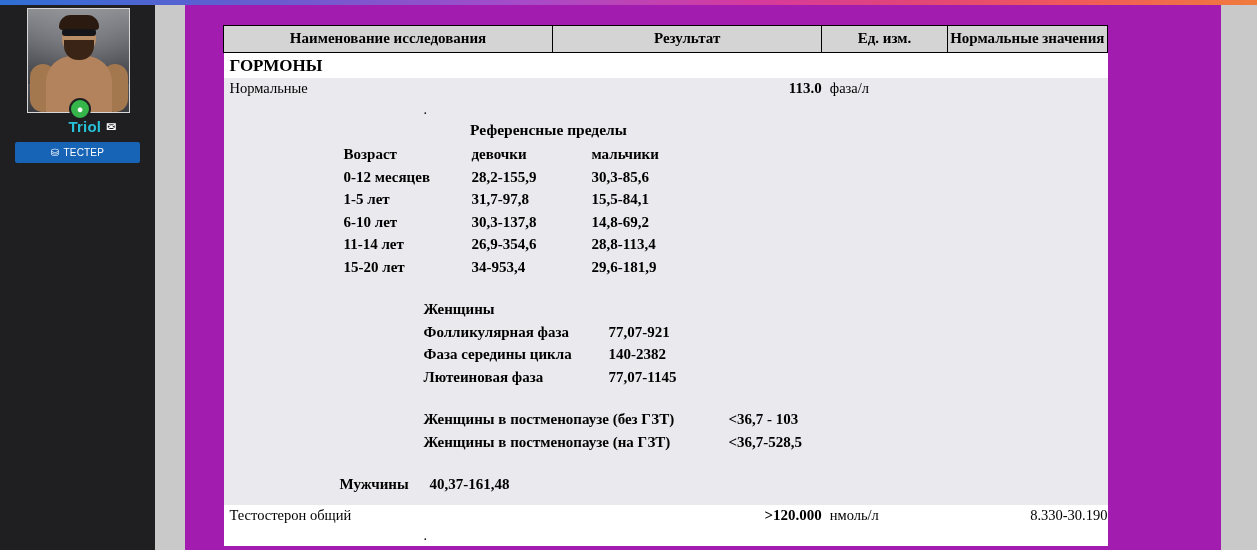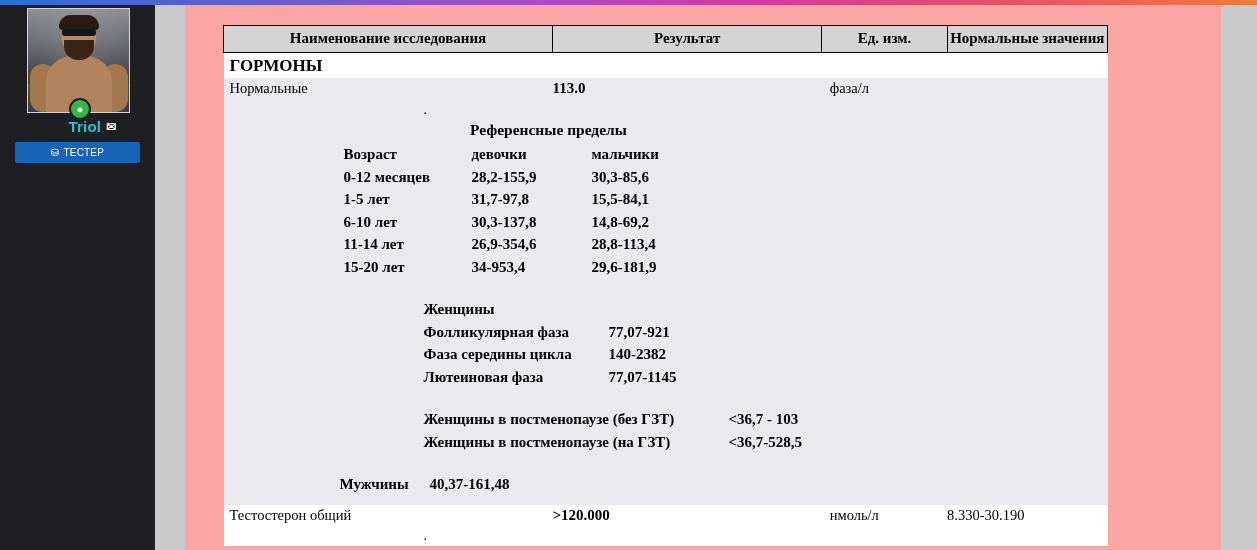--- a/index.html
+++ b/index.html
@@ -175,21 +175,21 @@
     width: 1102px;
     height: 545px;
     background: #c9c9c9;
   }
   .page {
     position: absolute;
     top: 0;
     left: 30px;
     width: 1036px;
     height: 545px;
-    background: #fca5a5;
+    background: #a21caf;
   }
   .doc {
     position: absolute;
     top: 20px;
     left: 38px;
     width: 892px;
   }
   table.res {
     border-collapse: collapse;
     width: 885px;
@@ -215,23 +215,23 @@
     padding: 3px 0 2px 6px;
     margin-top: 27px;
   }
   td.cell {
     background: #e9e9ee;
     vertical-align: top;
     font-size: 14.5px;
     padding: 2px 0;
   }
   td.cell.name { padding-left: 6px; }
-  td.cell.value { text-align: left; font-weight: bold; font-size: 15px; }
+  td.cell.value { text-align: right; font-weight: bold; font-size: 15px; }
   td.cell.unit { padding-left: 8px; }
-  td.cell.norm { text-align: left; font-family: Liberation Serif, serif; }
+  td.cell.norm { text-align: right; font-family: Liberation Serif, serif; }
 
   .ref-block {
     padding: 2px 0 8px 0;
     font-size: 14.5px;
   }
   .ref-dot {
     padding-left: 200px;
     font-size: 14px;
     line-height: 14px;
     height: 16px;

